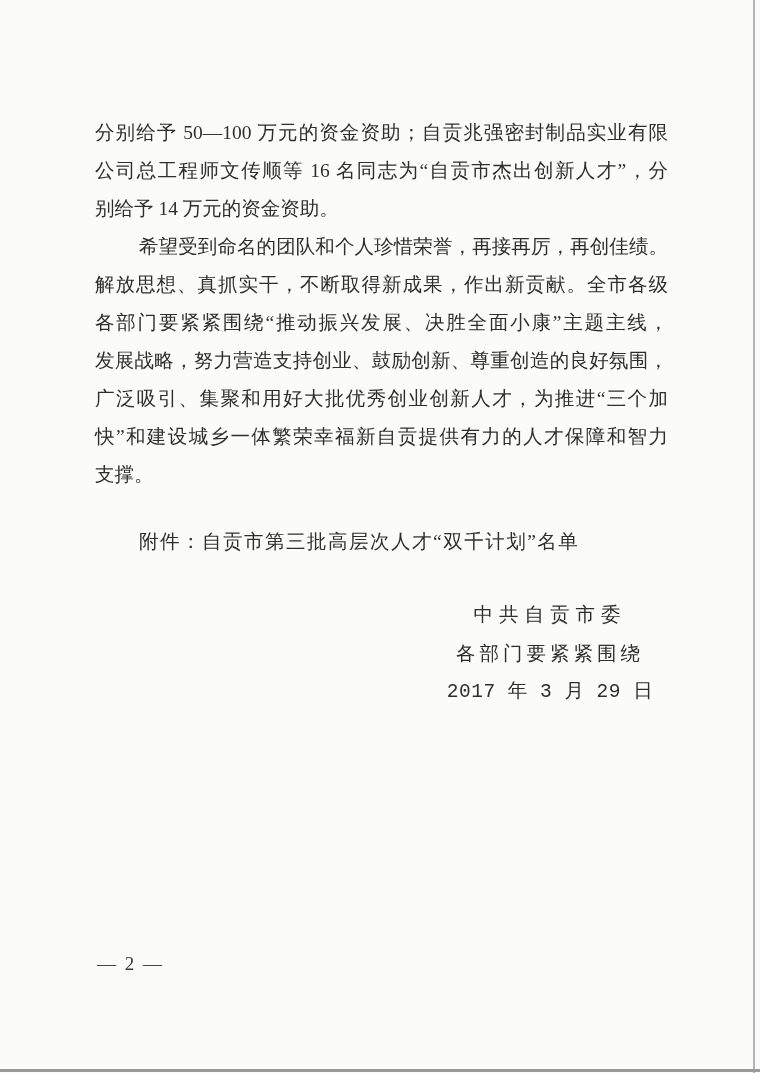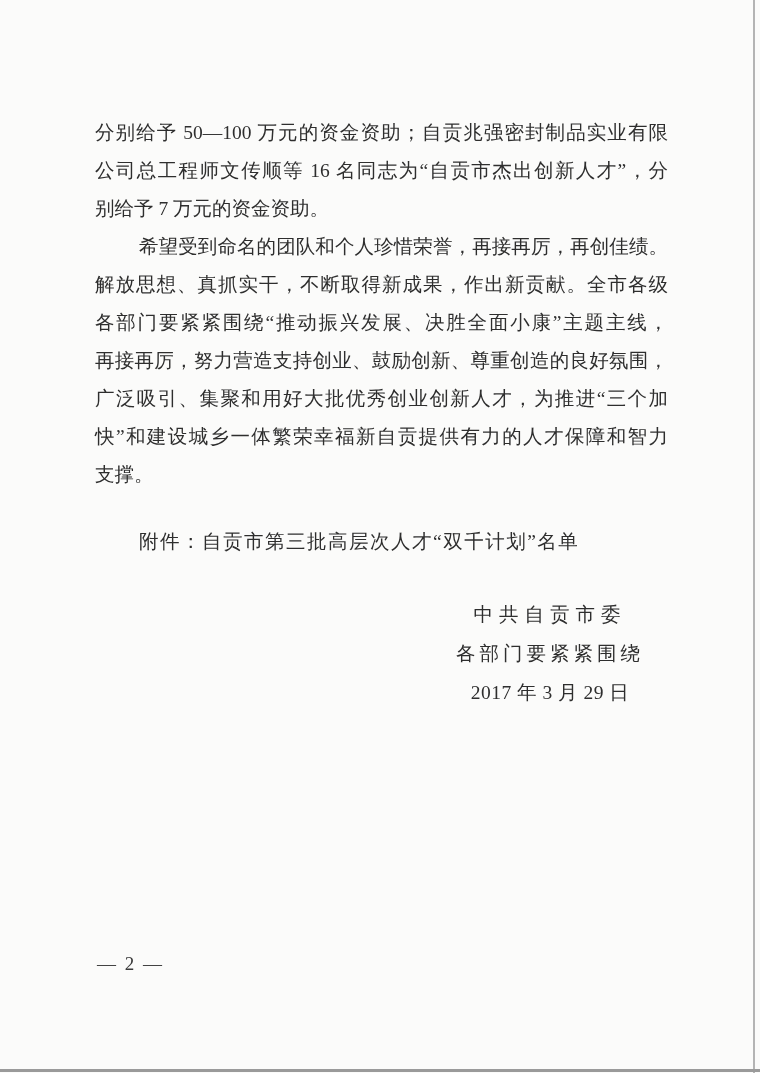--- a/index.html
+++ b/index.html
@@ -29,21 +29,21 @@
   }
   .signature {
     margin-top: 34px;
     width: 280px;
     margin-left: 315px;
     text-align: center;
     line-height: 39px;
   }
   .sig-org1 { letter-spacing: 6px; }
   .sig-org2 { letter-spacing: 4px; }
-  .sig-date { letter-spacing: 0.5px; }
+  .sig-date { letter-spacing: 0.5px; font-family: Liberation Mono, monospace; }
   .page-number {
     position: absolute;
     left: 97px; top: 953px;
     font-size: 19px;
     letter-spacing: 2px;
     color: #3a3a3a;
   }
   .scan-edge-right {
     position: absolute;
     left: 753px; top: 0; bottom: 0;
@@ -60,28 +60,28 @@
 </head>
 <body>
 
 <div class="page">
 
   <div class="content">
 
     <div>
       <div class="line j">分别给予 50—100 万元的资金资助；自贡兆强密封制品实业有限</div>
       <div class="line j">公司总工程师文传顺等 16 名同志为“自贡市杰出创新人才”，分</div>
-      <div class="line">别给予 7 万元的资金资助。</div>
+      <div class="line">别给予 14 万元的资金资助。</div>
     </div>
 
     <div>
       <div class="line j indent">希望受到命名的团队和个人珍惜荣誉，再接再厉，再创佳绩。</div>
       <div class="line j">解放思想、真抓实干，不断取得新成果，作出新贡献。全市各级</div>
       <div class="line j">各部门要紧紧围绕“推动振兴发展、决胜全面小康”主题主线，</div>
-      <div class="line j">再接再厉，努力营造支持创业、鼓励创新、尊重创造的良好氛围，</div>
+      <div class="line j">发展战略，努力营造支持创业、鼓励创新、尊重创造的良好氛围，</div>
       <div class="line j">广泛吸引、集聚和用好大批优秀创业创新人才，为推进“三个加</div>
       <div class="line j">快”和建设城乡一体繁荣幸福新自贡提供有力的人才保障和智力</div>
       <div class="line">支撑。</div>
     </div>
 
     <div class="attachment">附件：自贡市第三批高层次人才“双千计划”名单</div>
 
     <div class="signature">
       <div class="sig-org1">中共自贡市委</div>
       <div class="sig-org2">各部门要紧紧围绕</div>

